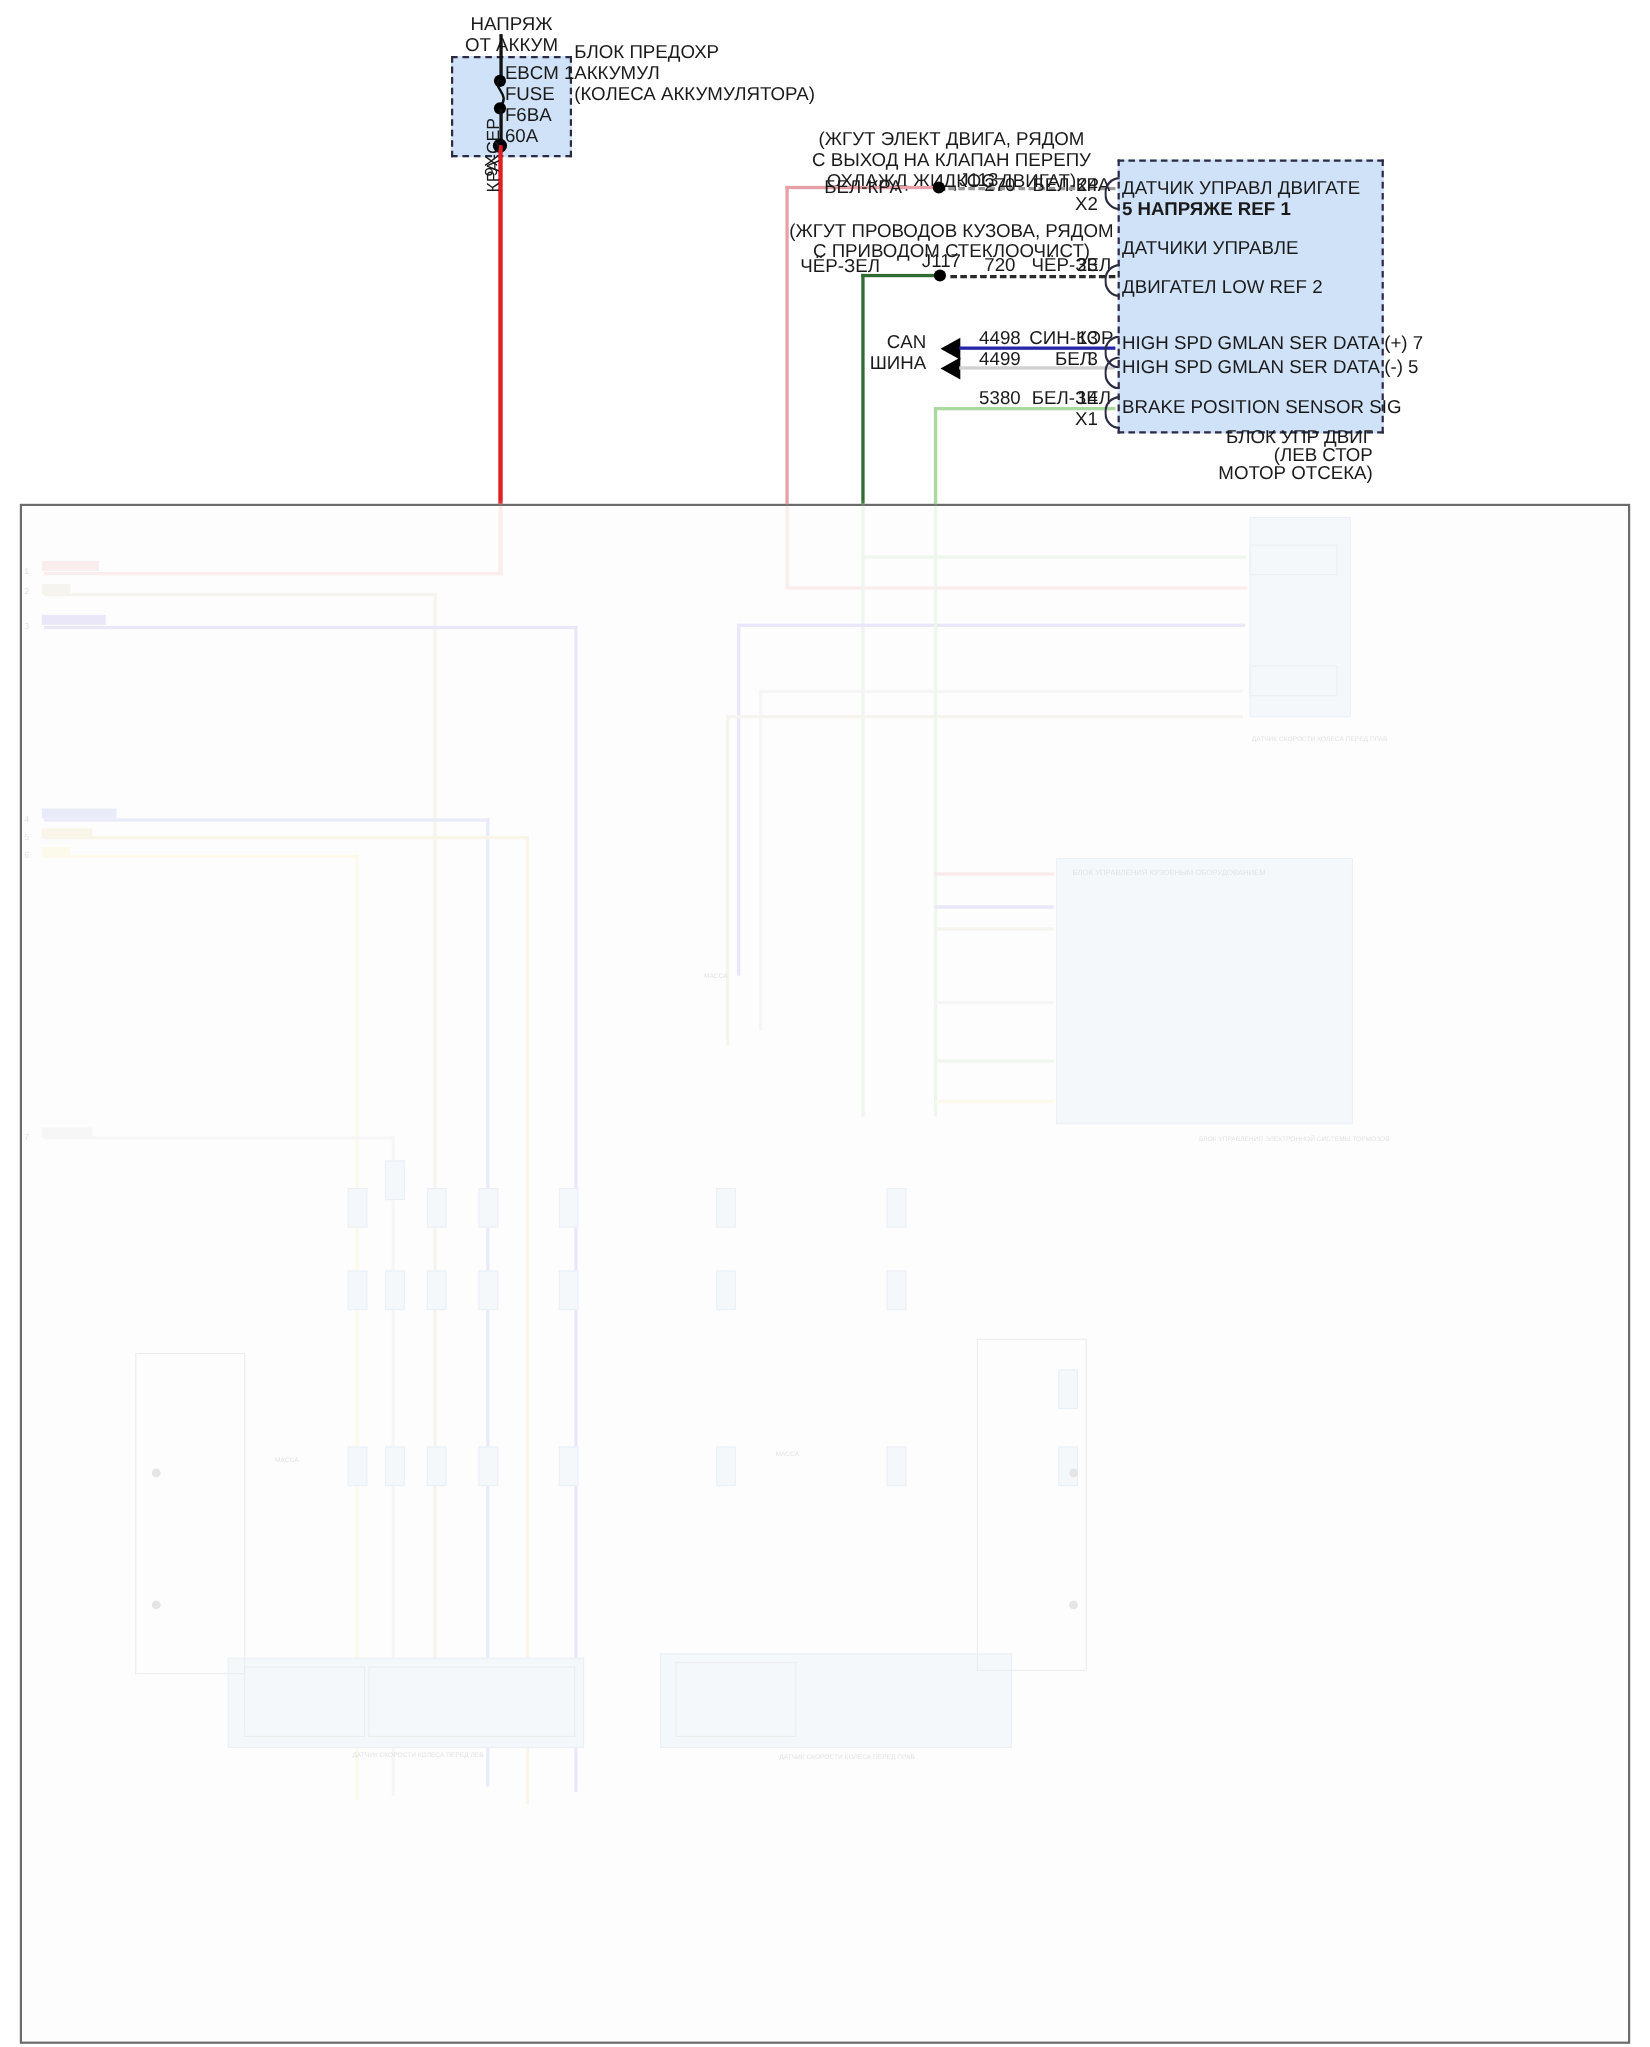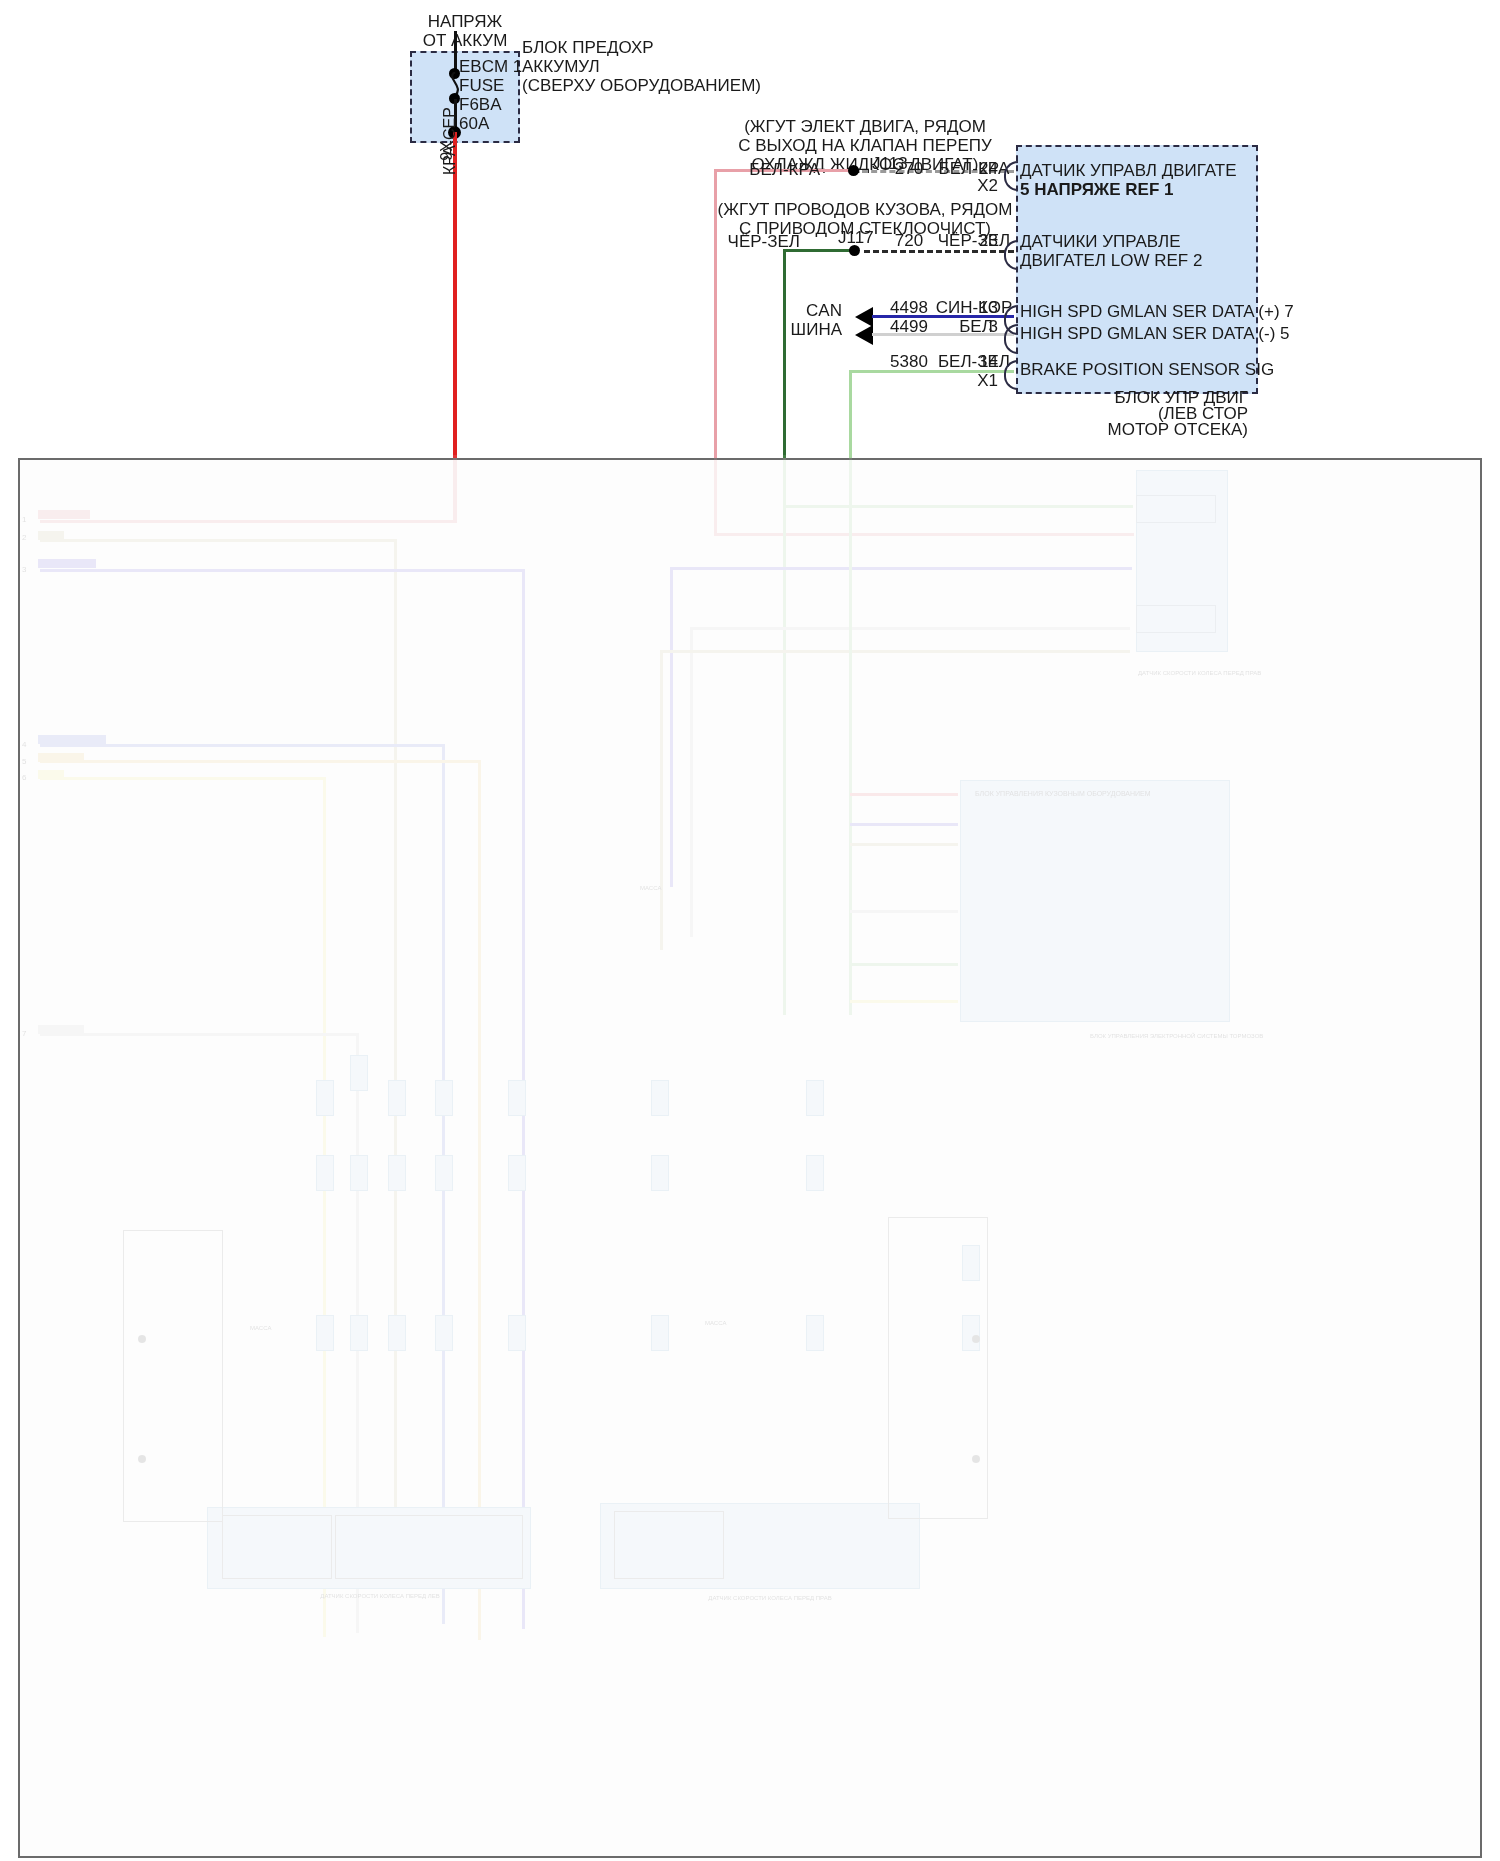--- a/index.html
+++ b/index.html
@@ -62,21 +62,21 @@
   <div class="wire v" style="left:454px;top:99px;height:32px;background:#111;"></div>
   <div class="dot" style="left:448px;top:126px;width:13px;height:13px;"></div>
 
   <div class="txt t17" style="left:459px;top:57px;">EBCM 1</div>
   <div class="txt t17" style="left:459px;top:76px;">FUSE</div>
   <div class="txt t17" style="left:459px;top:95px;">F6BA</div>
   <div class="txt t17" style="left:459px;top:114px;">60A</div>
 
   <div class="txt t17" style="left:522px;top:38px;">БЛОК ПРЕДОХР</div>
   <div class="txt t17" style="left:522px;top:57px;">АККУМУЛ</div>
-  <div class="txt t17" style="left:522px;top:76px;">(СВЕРХУ ОБОРУДОВАНИЕМ)</div>
+  <div class="txt t17" style="left:522px;top:76px;">(КОЛЕСА АККУМУЛЯТОРА)</div>
 
   <div class="txt t16" style="left:455px;top:141px;transform:rotate(90deg);transform-origin:left top;">X6</div>
 
   <div class="wire v" style="left:453px;top:132px;height:390px;background:#e02020;width:4px;"></div>
   <div class="txt t16" style="left:440px;top:175px;transform:rotate(-90deg);transform-origin:left top;white-space:nowrap;">КРА-СЕР</div>
 
   <div class="txt t17 ctr" style="left:700px;top:117px;width:330px;">(ЖГУТ ЭЛЕКТ ДВИГА, РЯДОМ</div>
   <div class="txt t17 ctr" style="left:700px;top:136px;width:330px;">С ВЫХОД НА КЛАПАН ПЕРЕПУ</div>
   <div class="txt t17 ctr" style="left:700px;top:155px;width:330px;">ОХЛАЖД ЖИДКОС ДВИГАТ)</div>
 
@@ -124,21 +124,21 @@
   <div class="dashbox" style="left:1016px;top:145px;width:238px;height:245px;"></div>
 
   <div class="txt t17 rgt" style="left:960px;top:159px;width:38px;">24</div>
   <div class="brk" style="left:1004px;top:161px;"></div>
   <div class="txt t17" style="left:1020px;top:161px;">ДАТЧИК УПРАВЛ ДВИГАТЕ</div>
   <div class="txt t17" style="left:1020px;top:180px;font-weight:bold;">5 НАПРЯЖЕ REF 1</div>
   <div class="txt t17 rgt" style="left:958px;top:176px;width:40px;">X2</div>
 
   <div class="txt t17 rgt" style="left:960px;top:231px;width:38px;">23</div>
   <div class="brk" style="left:1004px;top:240px;"></div>
-  <div class="txt t17" style="left:1020px;top:232px;">ДАТЧИКИ УПРАВЛЕ</div>
+  <div class="txt t17" style="left:1020px;top:216px;">ДАТЧИКИ УПРАВЛЕ</div>
   <div class="txt t17" style="left:1020px;top:251px;">ДВИГАТЕЛ LOW REF 2</div>
 
   <div class="txt t17 rgt" style="left:960px;top:298px;width:38px;">13</div>
   <div class="brk" style="left:1004px;top:305px;"></div>
   <div class="txt t17" style="left:1020px;top:302px;">HIGH SPD GMLAN SER DATA (+) 7</div>
 
   <div class="txt t17 rgt" style="left:960px;top:317px;width:38px;">3</div>
   <div class="brk" style="left:1004px;top:324px;"></div>
   <div class="txt t17" style="left:1020px;top:324px;">HIGH SPD GMLAN SER DATA (-) 5</div>
 

